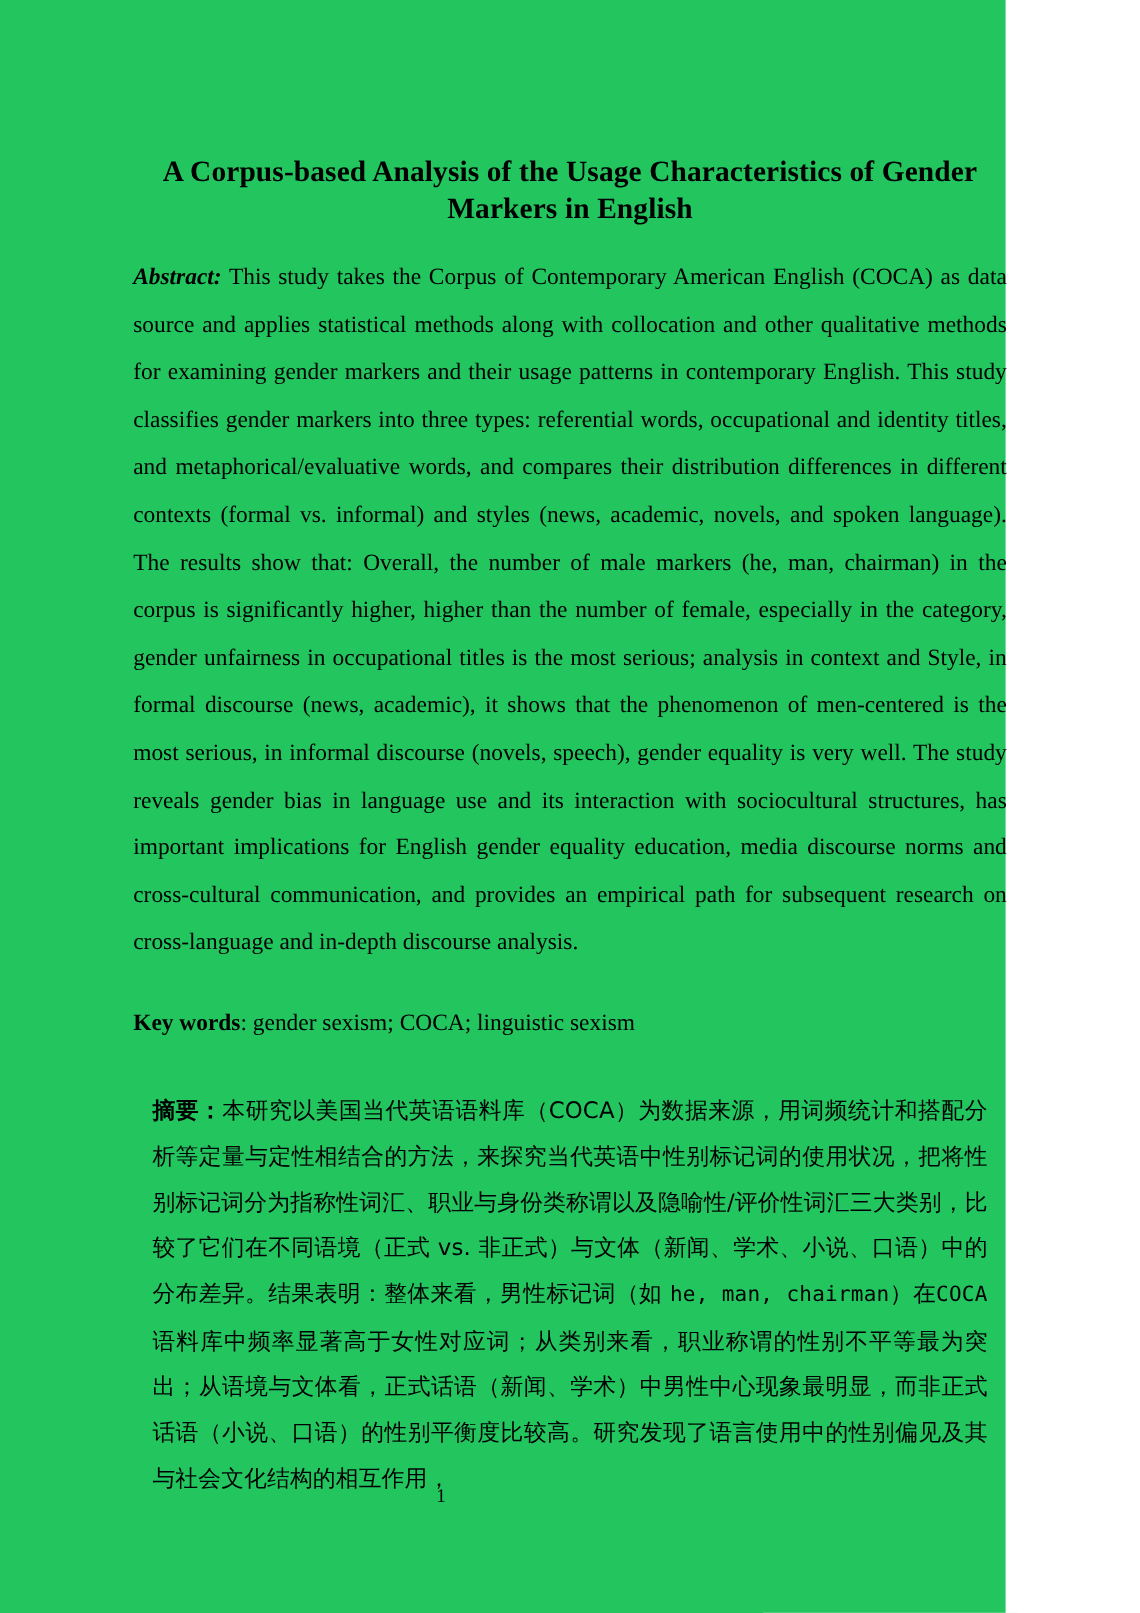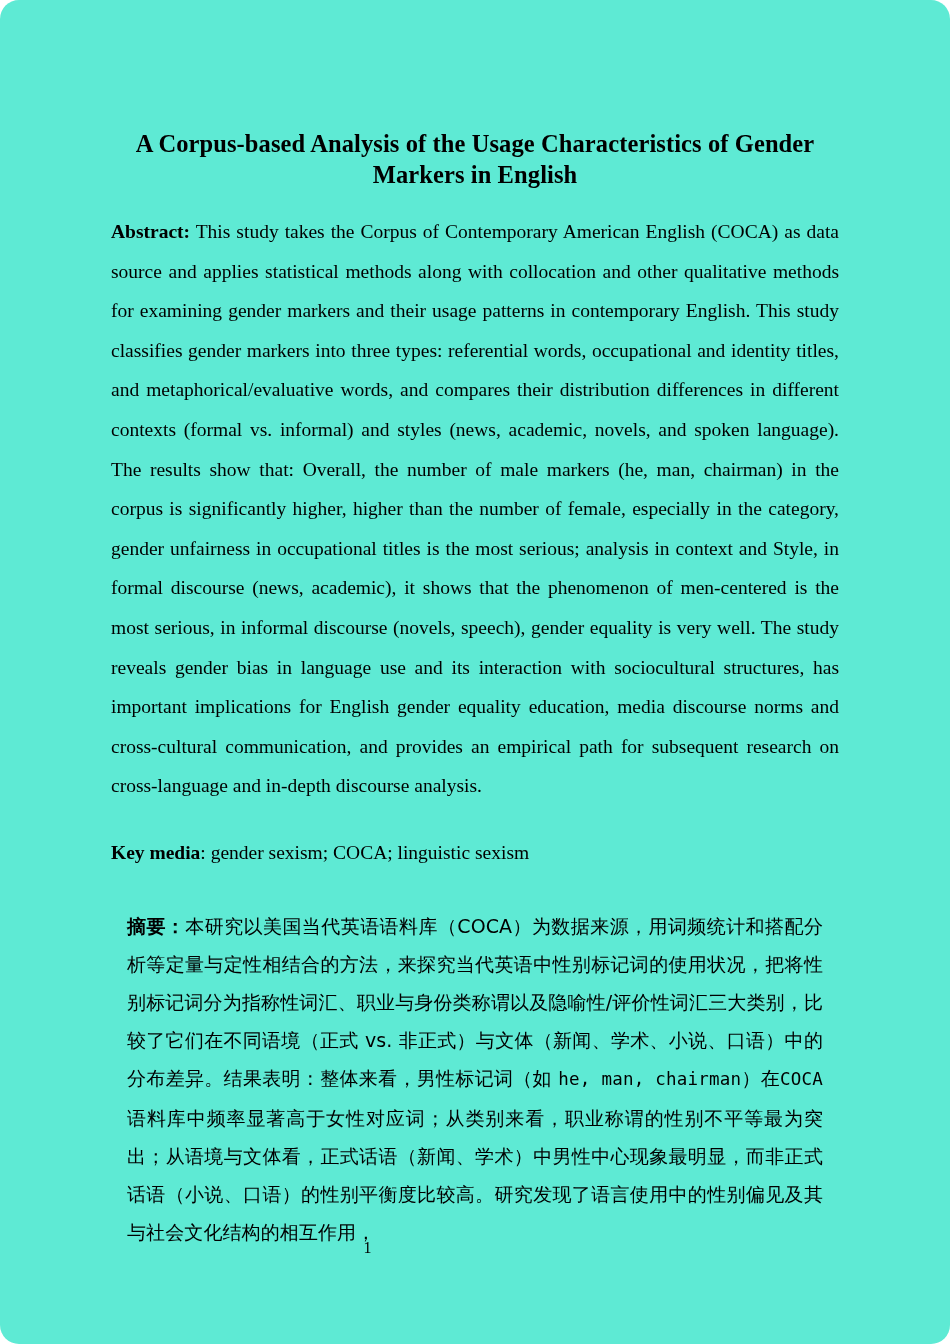--- a/index.html
+++ b/index.html
@@ -13,24 +13,23 @@
     position: relative;
     font-family: "Liberation Serif", "DejaVu Serif", serif;
     color: #000000;
     overflow: hidden;
   }
 
   .page {
     position: absolute;
     left: 0;
     top: 0;
-    width: 950px;
+    width: 838px;
     height: 1344px;
-    background: #5eead4;
-    border-radius: 19px;
+    background: #22c55e;
   }
 
   .content {
     position: absolute;
     left: 111px;
     top: 0;
     width: 728px;
   }
 
   
@@ -49,20 +48,21 @@
   .abstract {
     font-size: 19.5px;
     line-height: 39.6px;
     text-align: justify;
     text-justify: inter-word;
     margin: 0;
     padding-top: 22px;
   }
   .abstract .lbl {
     font-weight: bold;
+    font-style: italic;
   }
 
   
   .keywords {
     font-size: 19.5px;
     line-height: 39.6px;
     text-align: left;
     margin: 0;
     padding-top: 27px;
   }
@@ -123,21 +123,21 @@
 <div class="page">
   <div class="content">
 
     <h1 class="en-title">A Corpus-based Analysis of the Usage Characteristics of Gender Markers in English</h1>
 
     <p class="abstract">
       <span class="lbl">Abstract:</span><span> This study takes the Corpus of Contemporary American English (COCA) as data source and applies statistical methods along with collocation and other qualitative methods for examining gender markers and their usage patterns in contemporary English. This study classifies gender markers into three types: referential words, occupational and identity titles, and metaphorical/evaluative words, and compares their distribution differences in different contexts (formal vs. informal) and styles (news, academic, novels, and spoken language). The results show that: Overall, the number of male markers (he, man, chairman) in the corpus is significantly higher, higher than the number of female, especially in the category, gender unfairness in occupational titles is the most serious; analysis in context and Style, in formal discourse (news, academic), it shows that the phenomenon of men-centered is the most serious, in informal discourse (novels, speech), gender equality is very well. The study reveals gender bias in language use and its interaction with sociocultural structures, has important implications for English gender equality education, media discourse norms and cross-cultural communication, and provides an empirical path for subsequent research on cross-language and in-depth discourse analysis.</span>
     </p>
 
     <p class="keywords">
-      <span class="lbl">Key media</span><span>: gender sexism; COCA; linguistic sexism</span>
+      <span class="lbl">Key words</span><span>: gender sexism; COCA; linguistic sexism</span>
     </p>
 
 
     <p class="zh-abstract">
       <span class="lbl">摘要：</span><span>本研究以美国当代英语语料库（COCA）为数据来源，用词频统计和搭配分析等定量与定性相结合的方法，来探究当代英语中性别标记词的使用状况，把将性别标记词分为指称性词汇、职业与身份类称谓以及隐喻性/评价性词汇三大类别，比较了它们在不同语境（正式 vs. 非正式）与文体（新闻、学术、小说、口语）中的分布差异。结果表明：整体来看，男性标记词（如 </span><span class="mono">he, man, chairman</span><span>）在</span><span class="mono">COCA</span><span> 语料库中频率显著高于女性对应词；从类别来看，职业称谓的性别不平等最为突出；从语境与文体看，正式话语（新闻、学术）中男性中心现象最明显，而非正式话语（小说、口语）的性别平衡度比较高。研究发现了语言使用中的性别偏见及其与社会文化结构的相互作用，</span>
     </p>
 
   </div>
 
   <div class="page-number">1</div>

